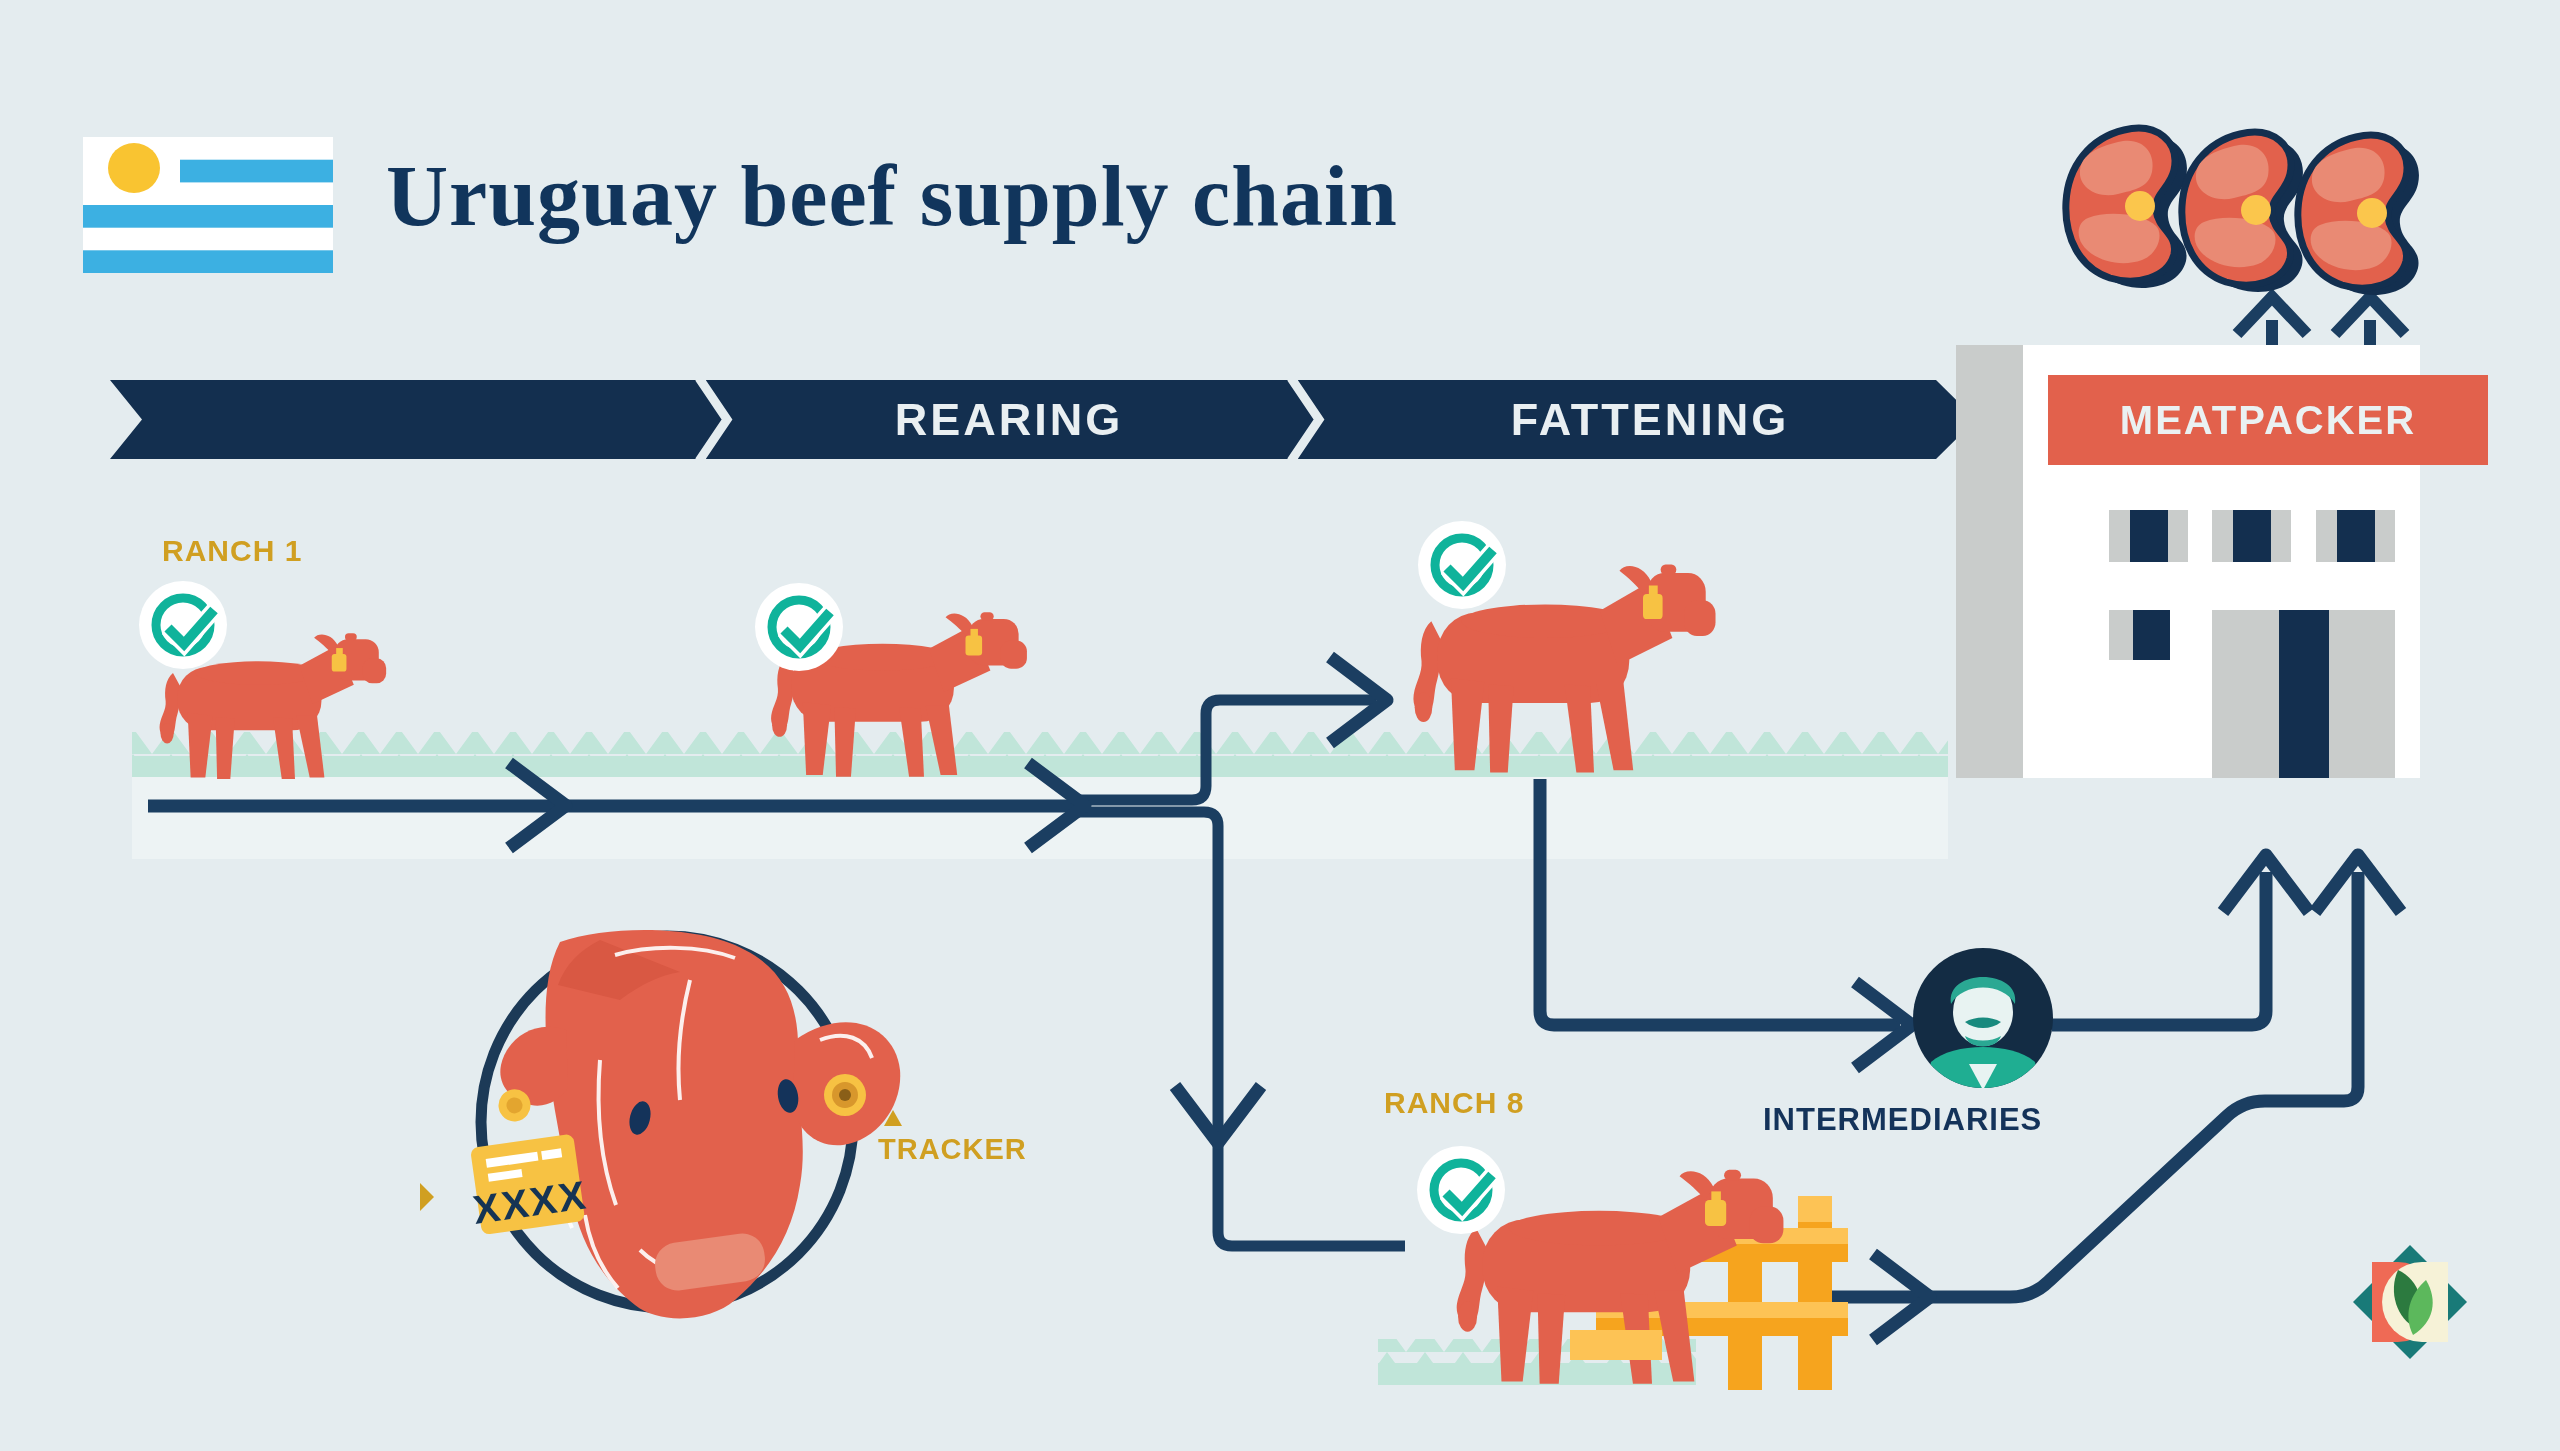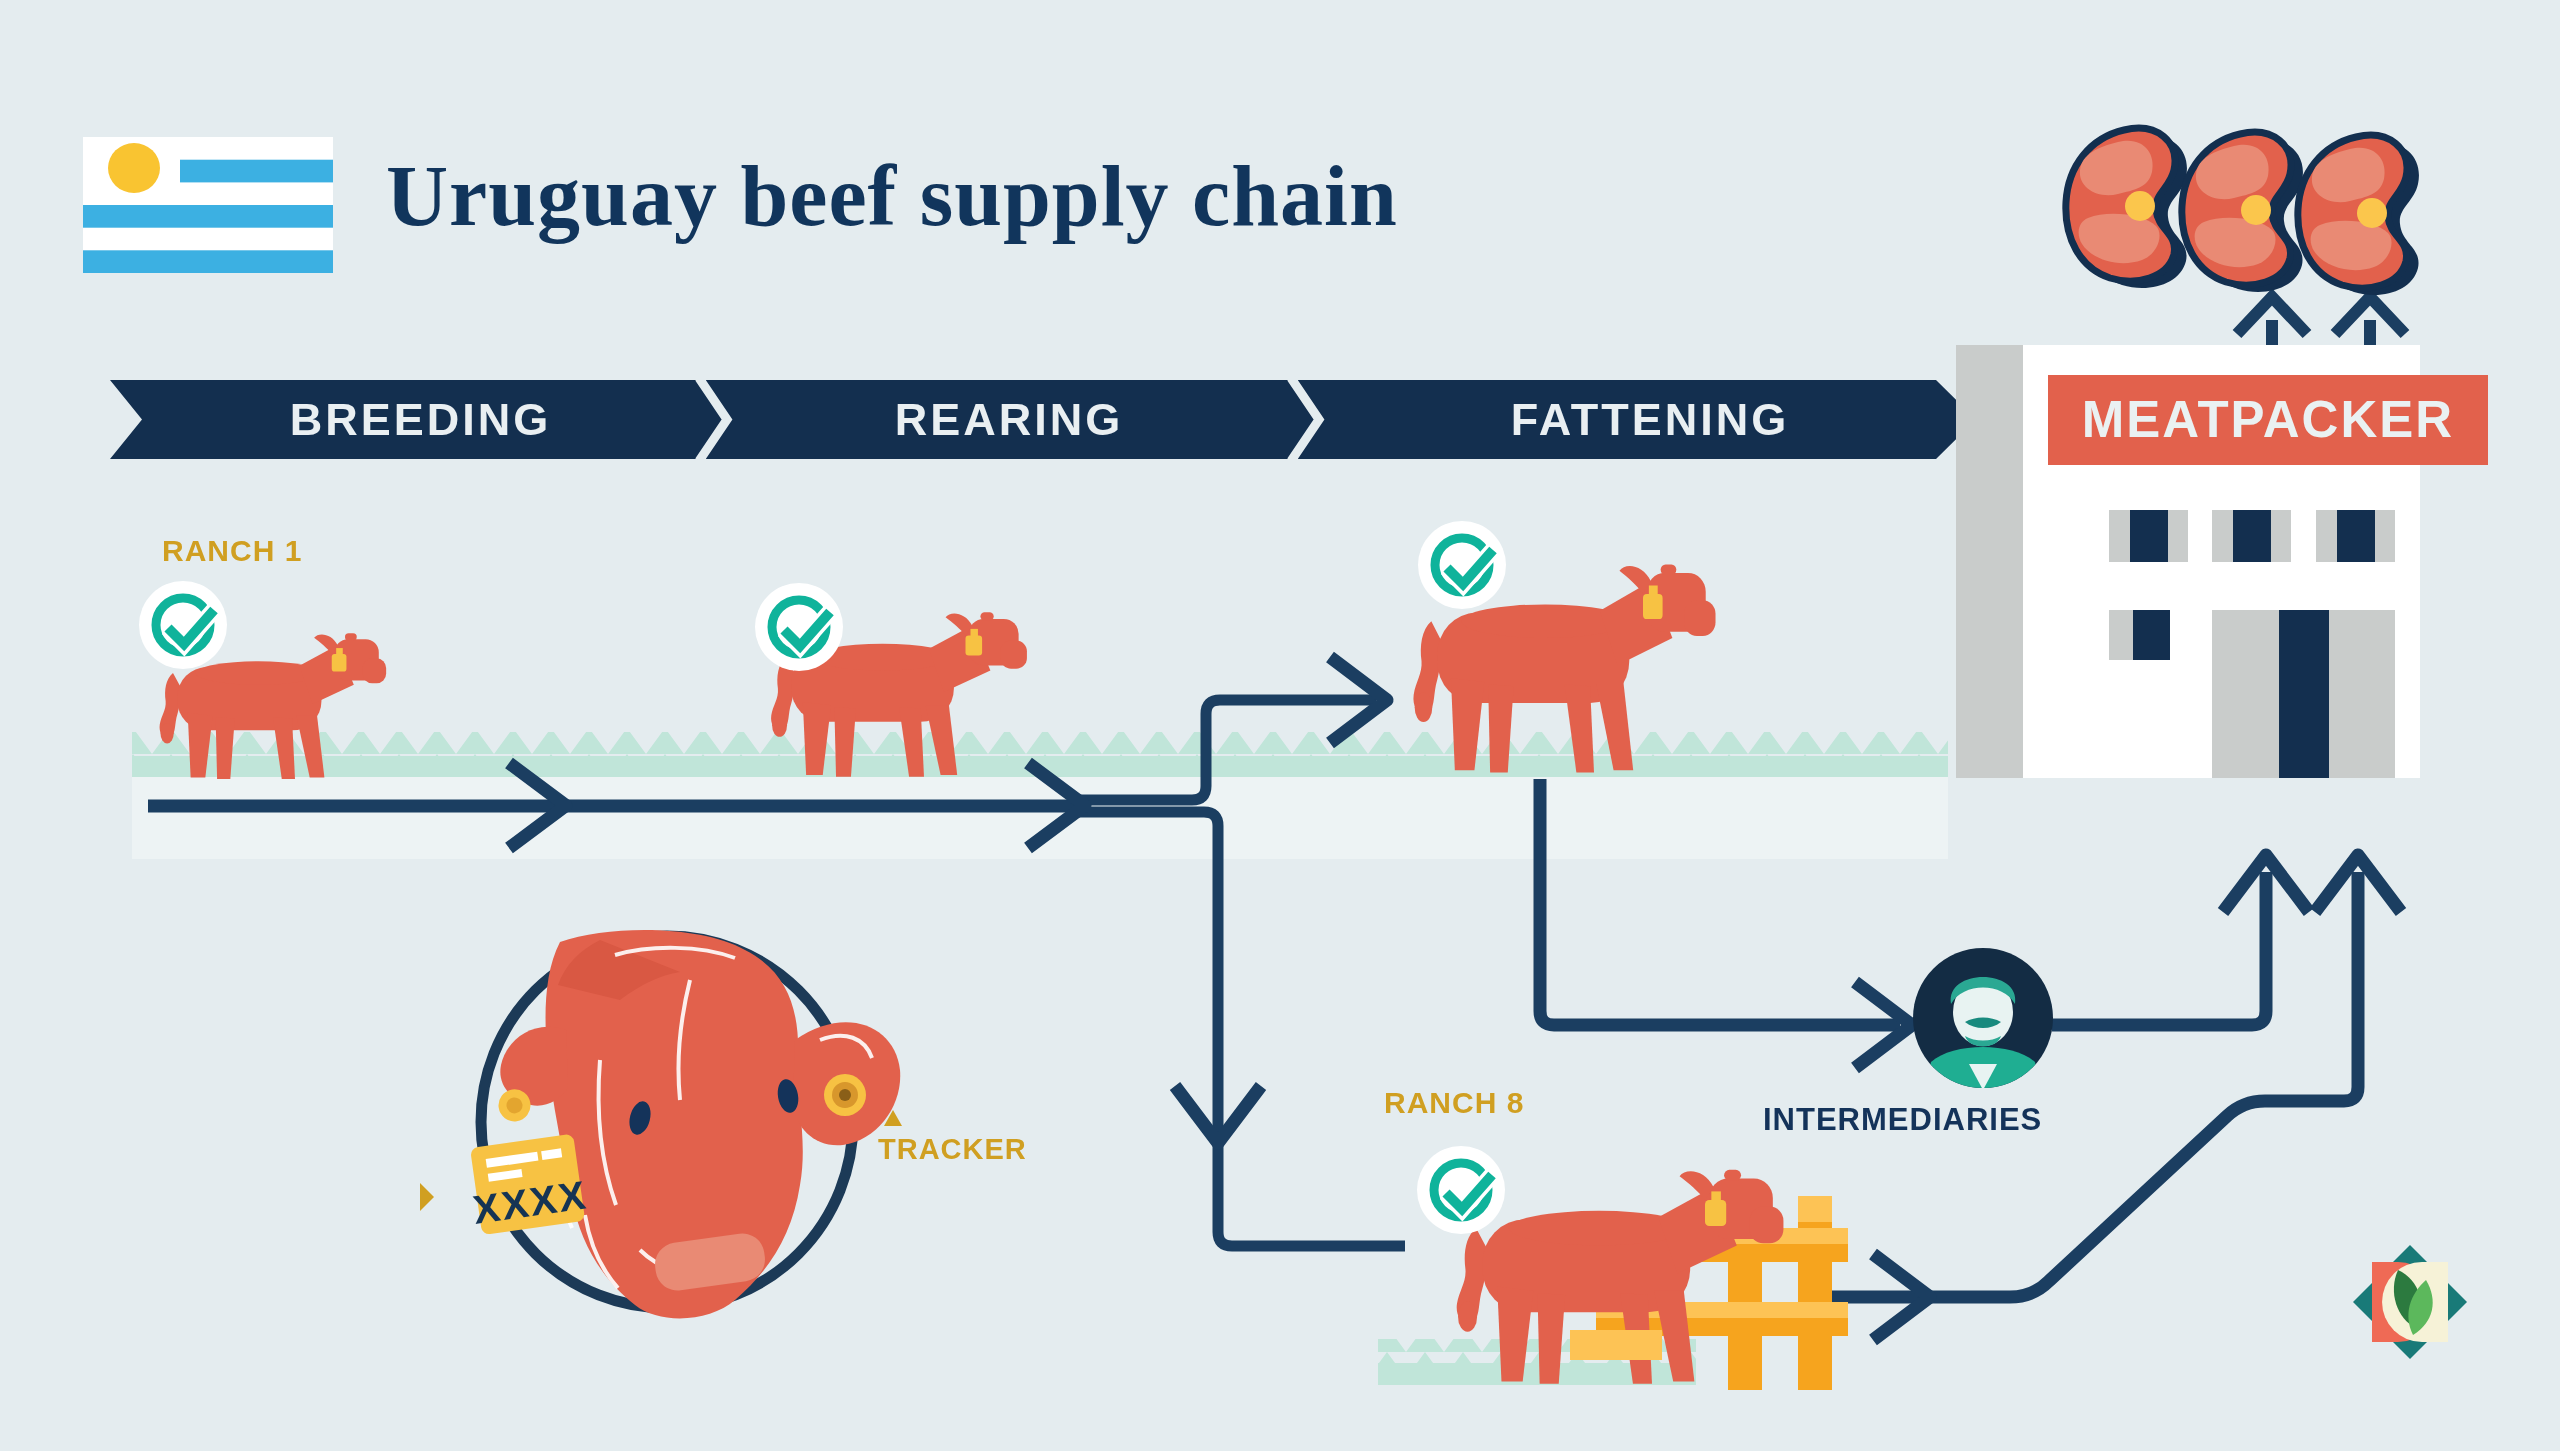--- a/index.html
+++ b/index.html
@@ -8,21 +8,21 @@
   #art{position:absolute;left:0;top:0;}
   .txt{position:absolute;white-space:nowrap;}
   .title{left:386px;top:146px;font-family:Liberation Serif, serif;
          font-weight:bold;font-size:86px;color:#11355c;letter-spacing:1px;}
   .stage-label{top:380px;height:80px;line-height:80px;text-align:center;
          font-weight:bold;font-size:45px;letter-spacing:3px;color:#e9eff2;}
   #stage-breeding{left:142px;width:557px;}
   #stage-rearing{left:727px;width:564px;}
   #stage-fattening{left:1340px;width:620px;}
   .meatpacker{left:2048px;top:375px;width:440px;height:114px;line-height:90px;text-align:center;
-         font-weight:bold;font-size:51px;letter-spacing:2px;color:#eaf1f2;}
+         font-weight:bold;font-size:40px;letter-spacing:2px;color:#eaf1f2;}
   .slaughter{left:2035px;top:789px;width:440px;text-align:center;
          font-weight:bold;font-size:46px;letter-spacing:1px;color:#14335a;}
   .ranch{font-weight:bold;font-size:30px;letter-spacing:1px;color:#d09f21;margin-left:14px;}
   #ranch1{left:148px;top:534px;}
   #ranch2{left:1370px;top:1086px;}
   .intermediaries{left:1763px;top:1102px;width:440px;text-align:left;
          font-weight:bold;font-size:31px;letter-spacing:1px;color:#14335a;}
   .registration{left:148px;top:1134px;font-weight:bold;font-size:29px;line-height:42px;
          letter-spacing:1px;color:#d09f21;white-space:pre-line;}
   .tracker{left:878px;top:1133px;font-weight:bold;font-size:29px;letter-spacing:1px;color:#d09f21;}
@@ -222,21 +222,20 @@
     <polygon points="2410,1245 2467,1302 2410,1359 2353,1302" fill="#197a78"></polygon>
     <path d="M2372,1262 H2398 A40,40 0 0 1 2398,1342 H2372 Z" fill="#ef6a55"></path>
     <path d="M2448,1262 H2422 A40,40 0 0 0 2422,1342 H2448 Z" fill="#f6f2d7"></path>
     <path d="M2398,1270 C2420,1280 2427,1306 2416,1328 C2397,1319 2388,1292 2398,1270 Z" fill="#2c7a3f"></path>
     <path d="M2426,1280 C2438,1300 2434,1322 2413,1335 C2403,1315 2410,1294 2426,1280 Z" fill="#5cb85c"></path>
   </g>
 </svg>
 
 <div class="txt title">Uruguay beef supply chain</div>
 
-<div class="txt stage-label" id="stage-breeding">BREEDING</div>
 <div class="txt stage-label" id="stage-rearing">REARING</div>
 <div class="txt stage-label" id="stage-fattening">FATTENING</div>
 
 <div class="txt meatpacker">MEATPACKER</div>
 
 <div class="txt ranch" id="ranch1">RANCH 1</div>
 <div class="txt ranch" id="ranch2">RANCH 8</div>
 
 <div class="txt intermediaries">INTERMEDIARIES</div>
 

